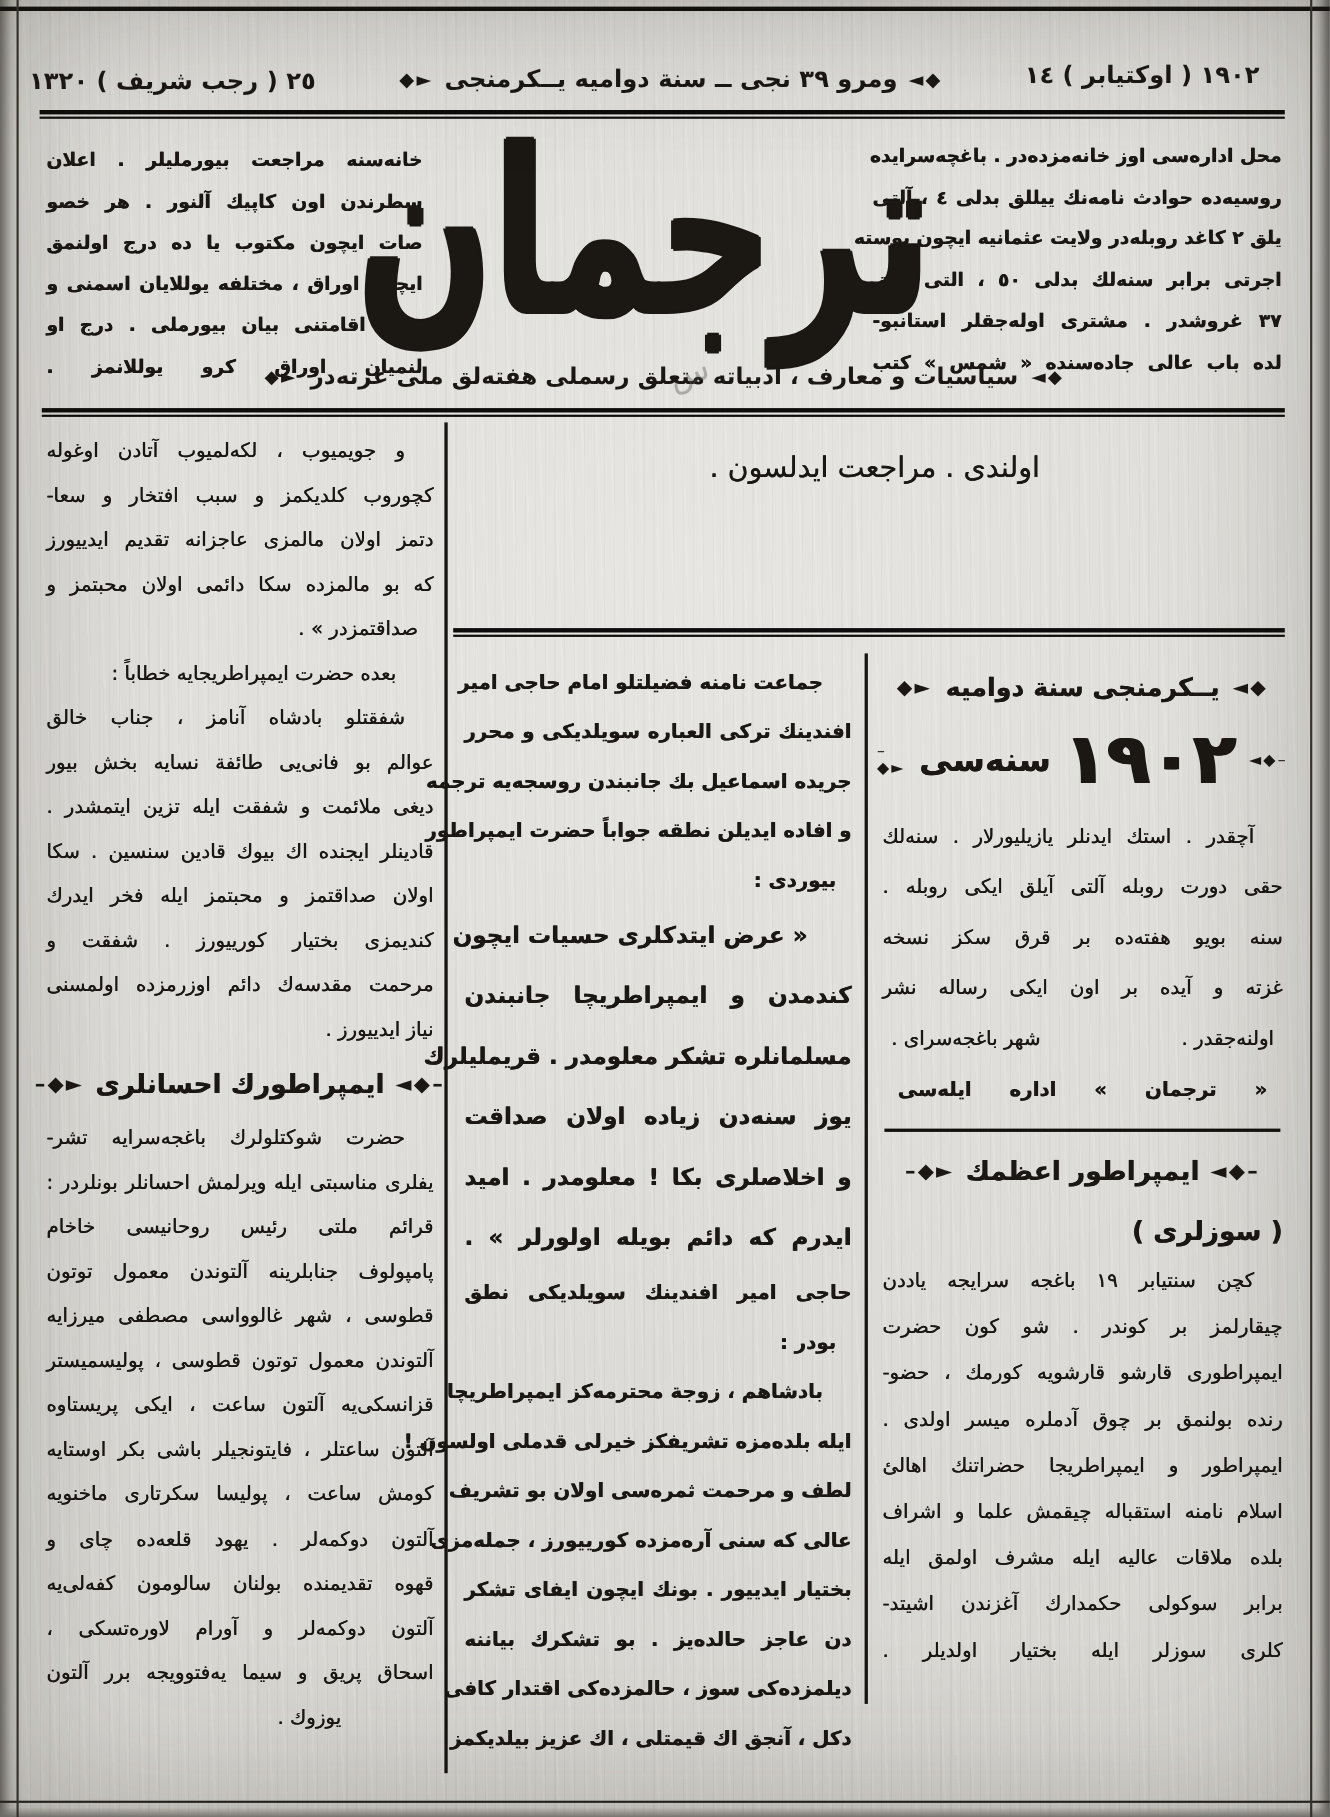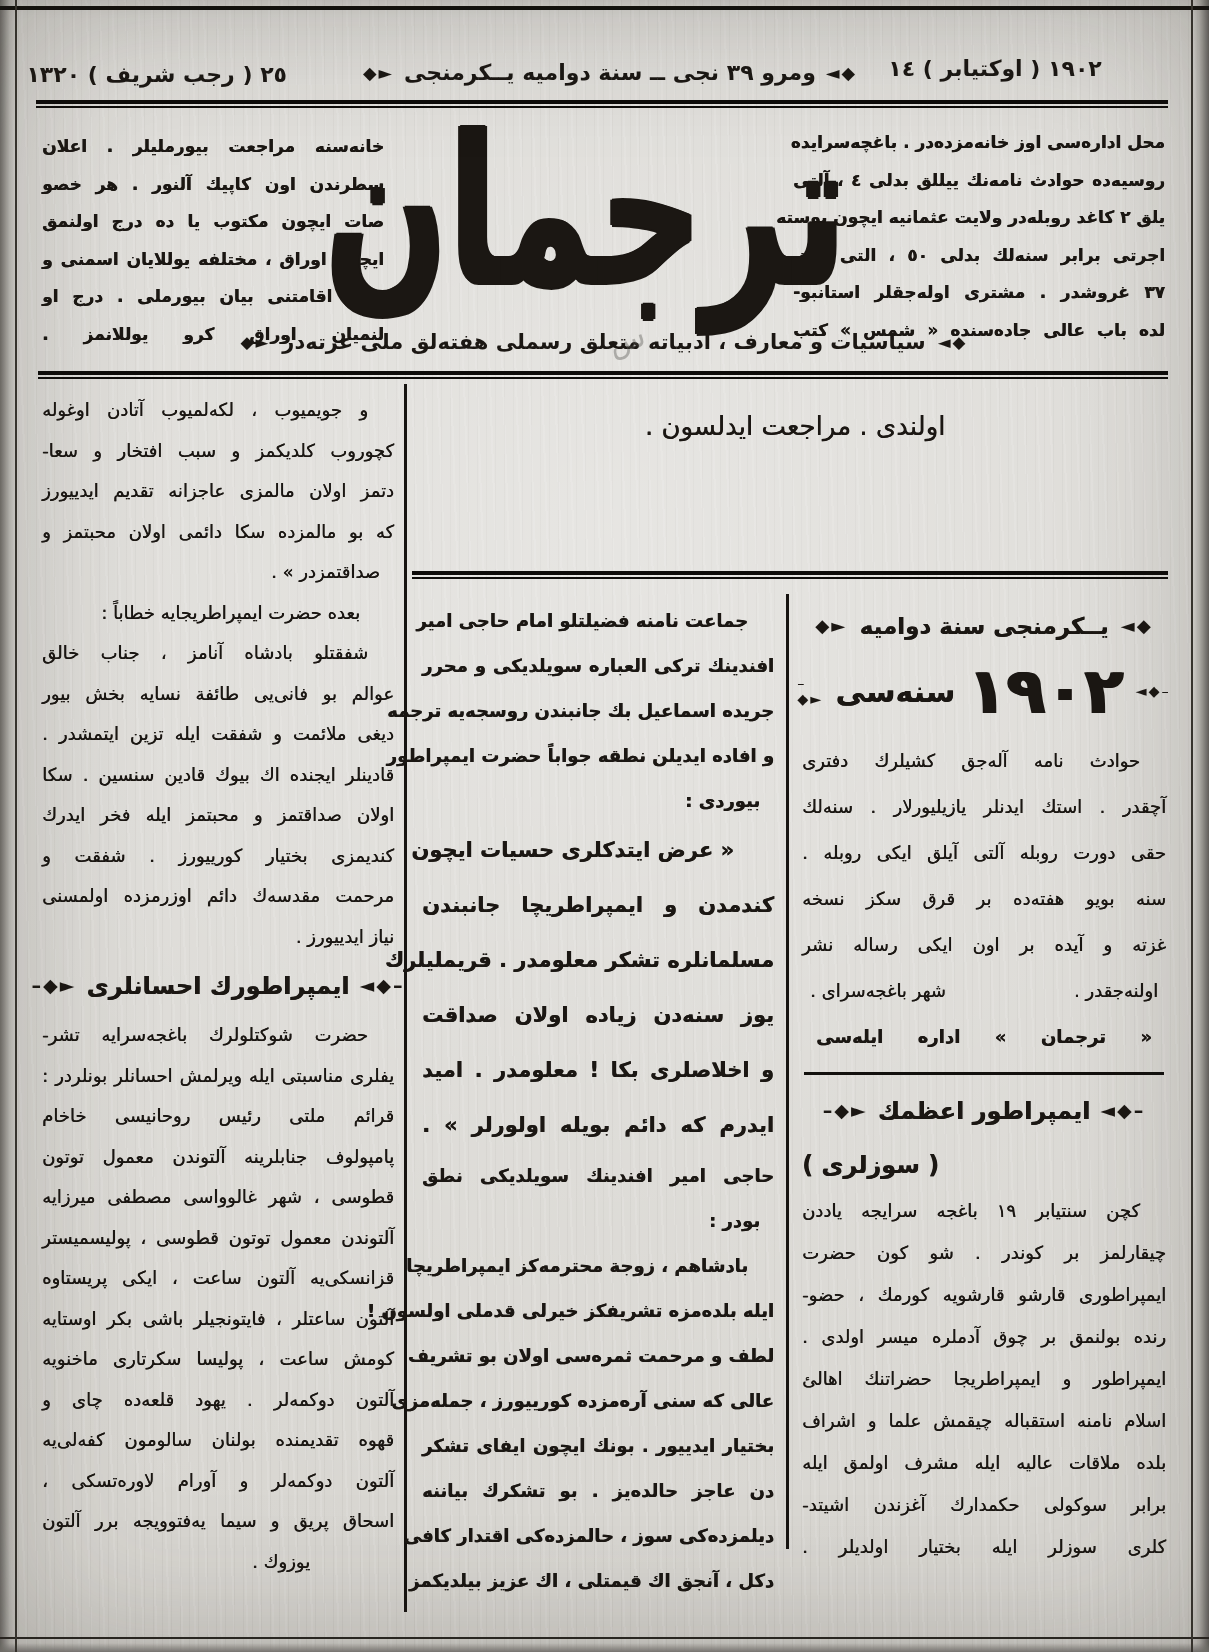--- a/index.html
+++ b/index.html
@@ -27,21 +27,21 @@
   .double-rule::before{content:"";position:absolute;left:0;right:0;top:0;height:4px;background:#0e0c0a;}
   .double-rule::after{content:"";position:absolute;left:0;right:0;top:6px;height:2px;background:#0e0c0a;}
   .rule-a{top:100px;left:36px;width:1132px;}
   .rule-b{top:371px;left:38px;width:1130px;}
   .rule-c{top:571px;left:412px;width:756px;}
   .vrule{position:absolute;width:3px;background:#171411;}
   .v1{left:404px;top:384px;height:1228px;}
   .v2{left:786px;top:594px;height:955px;}
   
   .hdr{position:absolute;font-size:22px;font-weight:bold;white-space:nowrap;}
-  .hdr-right{left:845px;top:56px;width:300px;text-align:center;}
+  .hdr-right{left:845px;top:56px;width:300px;}
   .hdr-center{left:412px;top:60px;width:396px;display:flex;justify-content:center;align-items:center;gap:10px;}
   .hdr-left{left:52px;top:62px;width:235px;text-align:right;}
   
   .notice{position:absolute;font-size:17px;font-weight:bold;text-shadow:.4px 0 currentColor;}
   .notice-right{left:793px;top:124px;width:372px;}
   .notice-left{left:42px;top:128px;width:342px;}
   .notice .line{line-height:37.5px;}
   .masthead-title{position:absolute;left:295px;top:103px;width:620px;text-align:center;
     font-size:185px;line-height:1.05;font-weight:bold;
     transform:scaleX(.78) scaleY(1.12);transform-origin:50% 0;
@@ -73,21 +73,21 @@
   .col-headline{display:flex;justify-content:center;align-items:center;gap:10px;
     font-size:24px;font-weight:bold;line-height:46px;margin:6px 0;white-space:nowrap;}
   .season{display:flex;justify-content:center;align-items:center;gap:12px;
     font-size:23px;font-weight:bold;line-height:36px;margin-top:10px;}
   .year-row{display:flex;justify-content:center;align-items:center;gap:12px;height:94px;}
   .year-big{font-size:64px;font-weight:bold;text-shadow:1.5px 0 currentColor,-1px 0 currentColor;}
   .year-label{font-size:30px;font-weight:bold;}
   .closing{display:flex;justify-content:space-between;padding:0 8px;line-height:46px;white-space:nowrap;}
   .admin{padding:0 14px;line-height:47px;font-weight:bold;}
   .hrule{height:3px;background:#12100d;margin:12px 2px 13px;}
-  .sub-headline{text-align:left;font-size:24px;font-weight:bold;line-height:50px;}
+  .sub-headline{text-align:right;font-size:24px;font-weight:bold;line-height:50px;}
   .p2r .line{line-height:42px;}
   
   .orn{unicode-bidi:bidi-override;direction:ltr;font-size:.8em;letter-spacing:2px;
     text-shadow:none;display:inline-block;}
 </style>
 </head>
 <body>
 
 <div class="page">
 
@@ -221,21 +221,20 @@
       <span>يــكرمنجى سنة دواميه</span>
       <span class="orn">◆►</span>
     </div>
     <div class="year-row">
       <span class="orn">◄◆–</span>
       <span class="year-big">١٩٠٢</span>
       <span class="year-label">سنه‌سى</span>
       <span class="orn">–◆►</span>
     </div>
     <div class="para">
-        <div class="line">حوادث نامه آله‌جق كشيلرك دفترى</div>
         <div class="line">آچقدر . استك ايدنلر يازيليورلار . سنه‌لك</div>
         <div class="line">حقى دورت روبله آلتى آيلق ايكى روبله .</div>
         <div class="line">سنه بويو هفته‌ده بر قرق سكز نسخه</div>
         <div class="line">غزته و آيده بر اون ايكى رساله نشر</div>
       </div>
     <div class="closing">
       <span>اولنه‌جقدر .</span>
       <span>شهر باغجه‌سراى .</span>
     </div>
     <div class="admin line">« ترجمان » اداره ايله‌سى</div>

